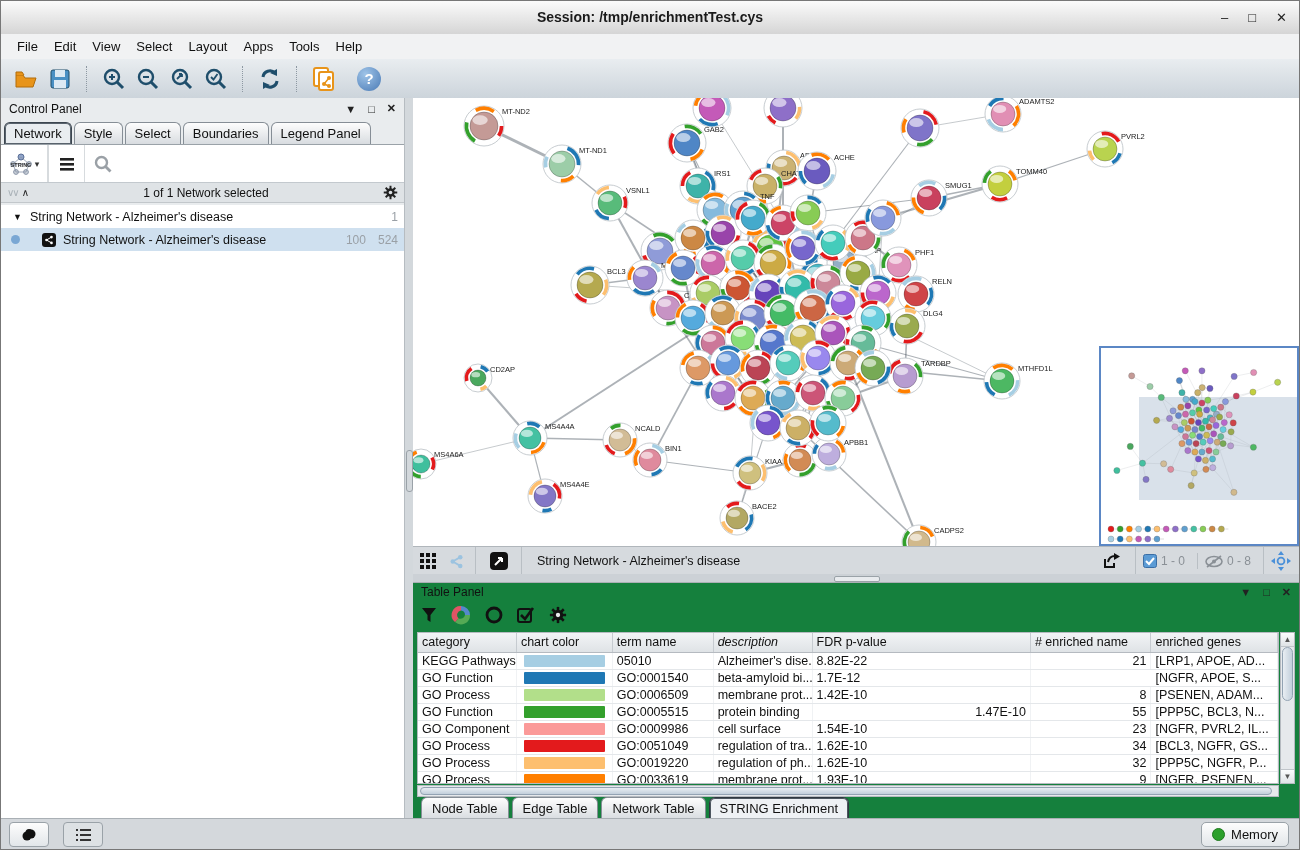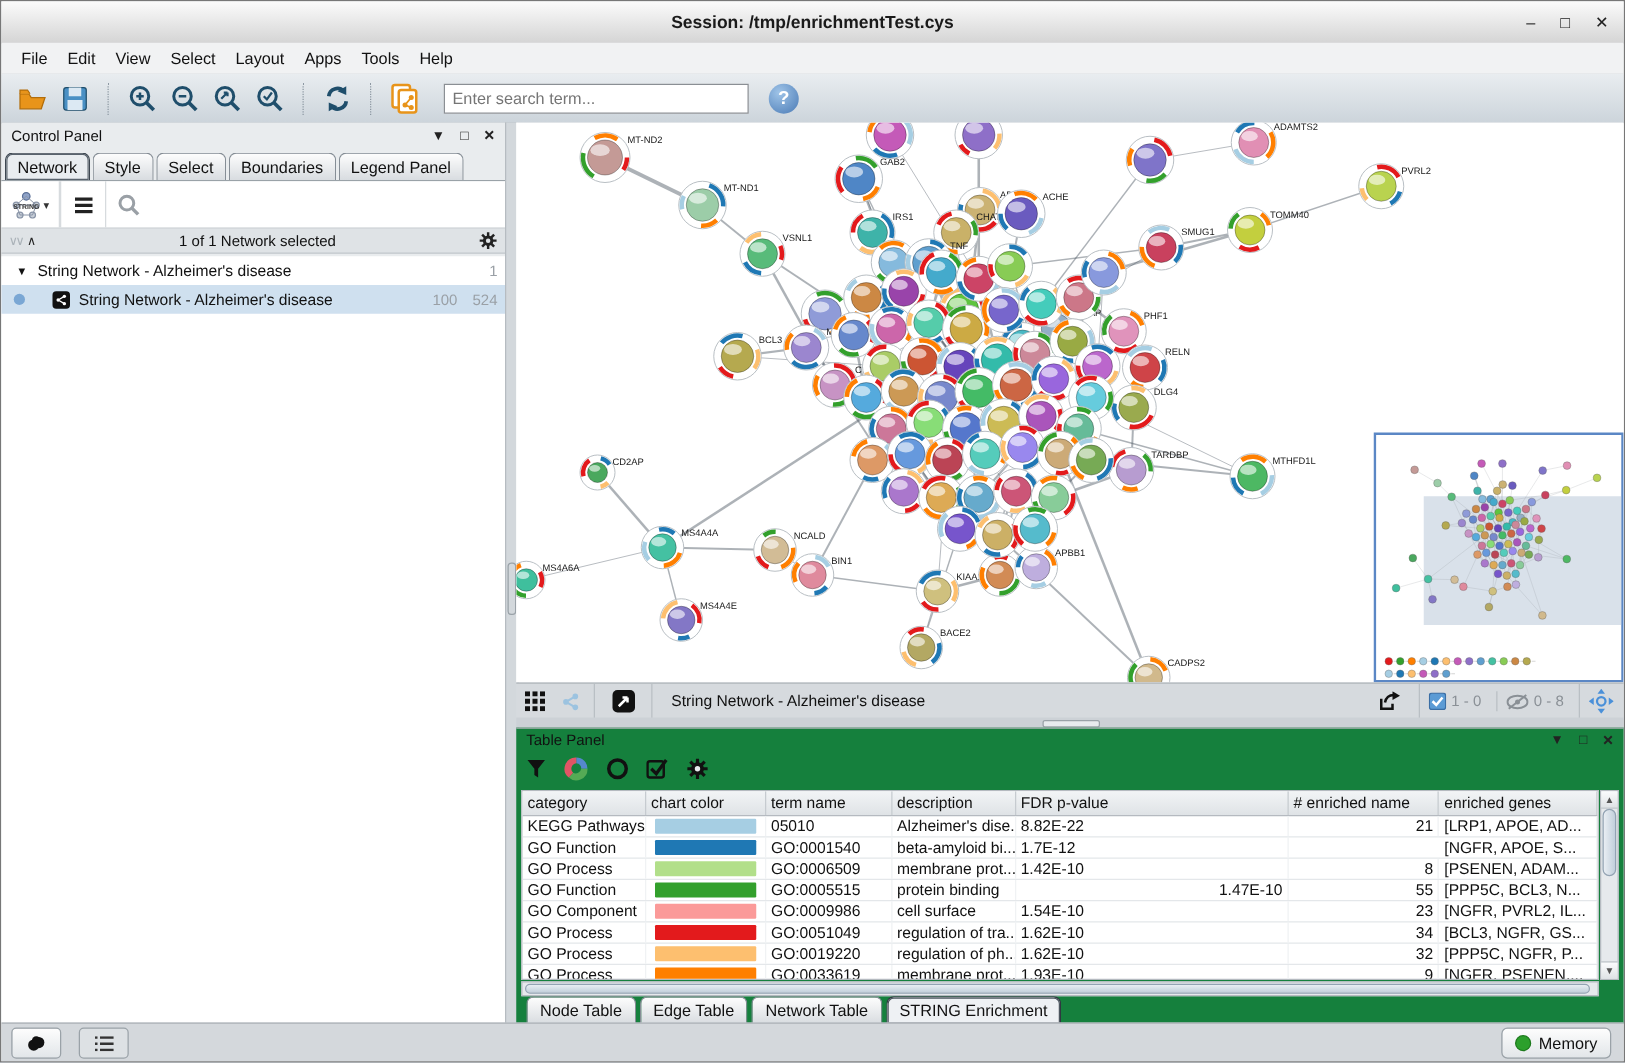--- a/index.html
+++ b/index.html
@@ -202,21 +202,20 @@
     <div class="tbtn">
       <svg width="26" height="26">
         <rect x="3" y="2" width="14" height="18" rx="2" fill="#fff" stroke="#e8941a" stroke-width="2"></rect>
         <rect x="8" y="6" width="14" height="18" rx="2" fill="#fff" stroke="#e8941a" stroke-width="2"></rect>
         <circle cx="13" cy="18" r="2" fill="#e8941a"></circle>
           <circle cx="18" cy="12" r="2" fill="#e8941a"></circle>
         <circle cx="18" cy="20" r="2" fill="#e8941a"></circle>
         <path d="M13 18 L18 12 M13 18 L18 20" stroke="#e8941a" stroke-width="1.5"></path>
       </svg>
     </div>
-    <input class="search-box" placeholder="Enter search term..." style="">
     <div class="help-btn">?</div>
   </div>
 
   <div class="control-panel">
     <div class="cp-header">
       <span>Control Panel</span>
       <span class="flex"></span>
       <span class="mini-ctl">▼</span>
       <span class="mini-ctl">□</span>
       <span class="mini-ctl" style="font-weight:bold">✕</span>
@@ -1610,21 +1609,21 @@
         </g>
         <circle cx="10" cy="10" r="5.8" fill="#111"></circle>
           <circle cx="10" cy="10" r="2.4" fill="#e8ebee"></circle>
       </svg>
     </div>
     <div class="etable">
       <div class="thead" id="thead">
           <div class="th" style="width: 100px;">category</div>
           <div class="th" style="width: 97px;">chart color</div>
           <div class="th" style="width: 102px;">term name</div>
-          <div class="th" style="width: 100px;">description</div>
+          <div class="th" style="width: 100px; font-style: italic;">description</div>
           <div class="th" style="width: 221px;">FDR p-value</div>
           <div class="th" style="width: 122px;"># enriched name</div>
           <div class="th" style="width: 128px;">enriched genes</div>
         </div>
       <div id="tbody">
           <div class="trow">
             <div class="td" style="width: 100px;">KEGG Pathways</div>
             <div class="td" style="width: 97px; display: flex;">
               <div class="swatch" style="background: rgb(166, 206, 227);"></div>
             </div>

